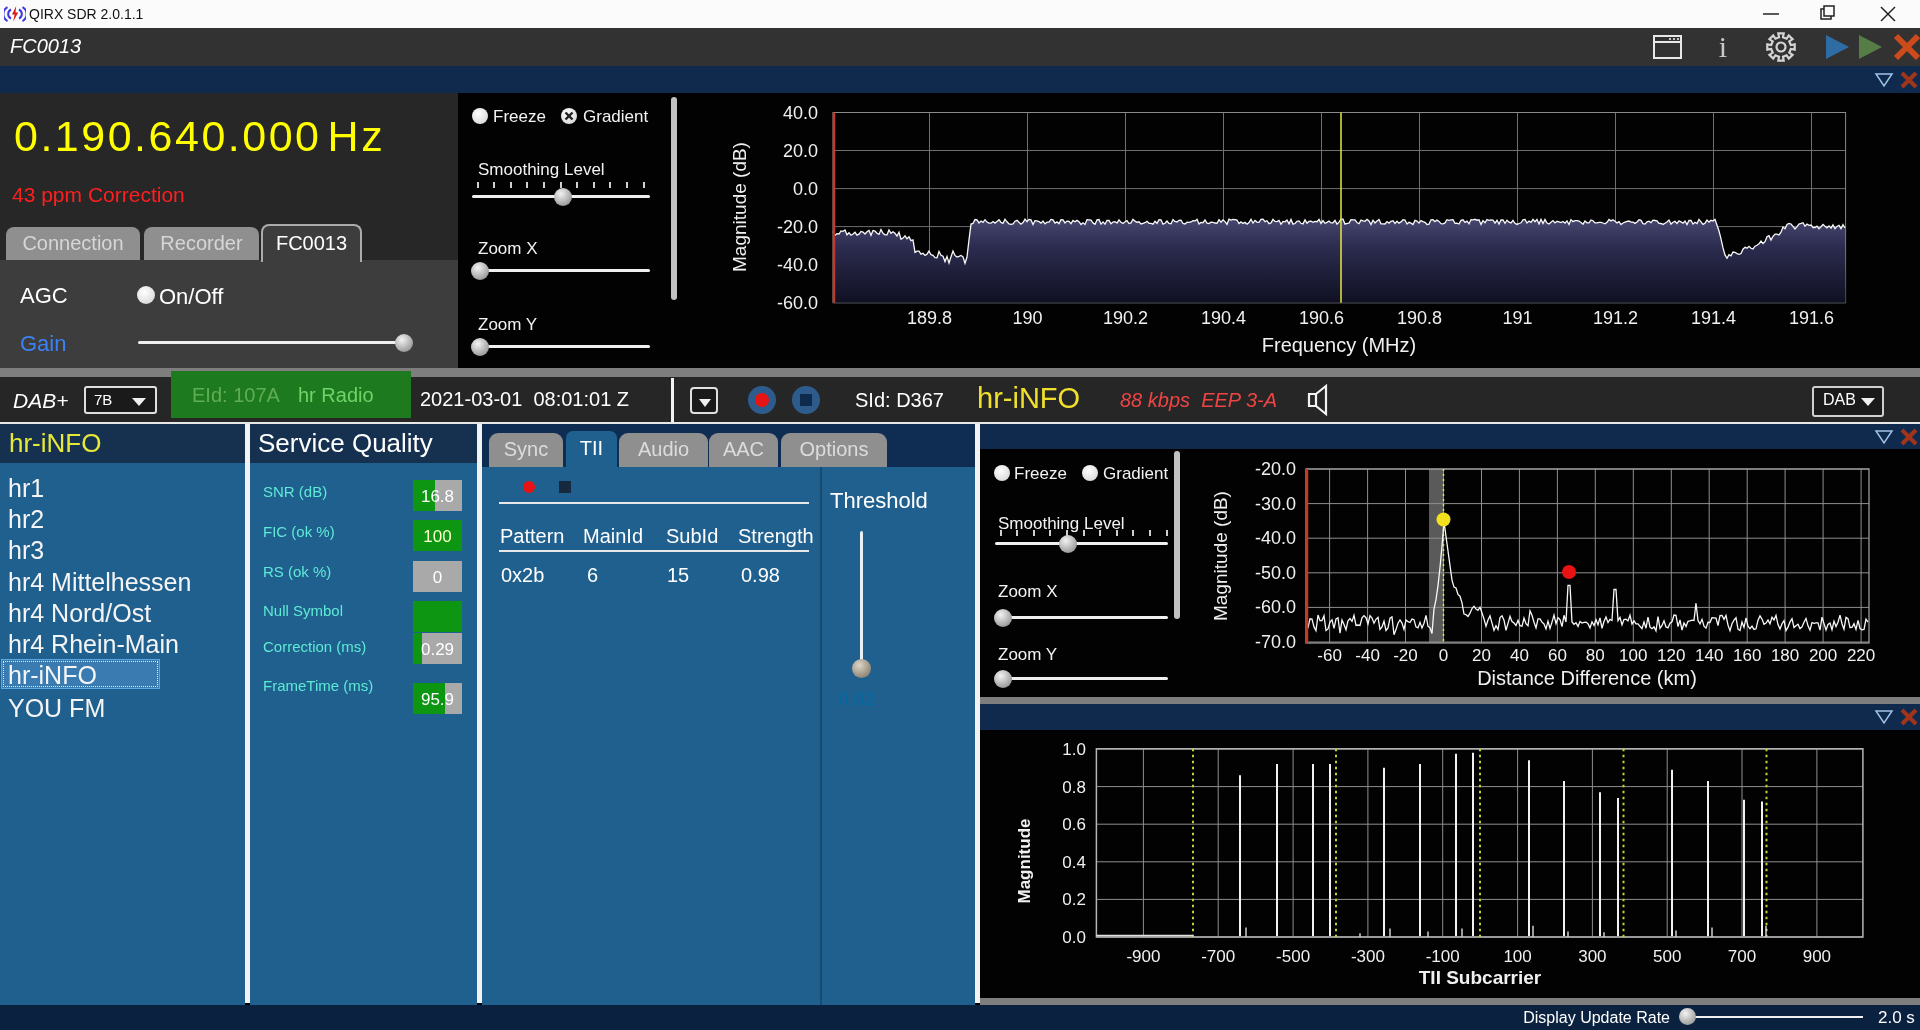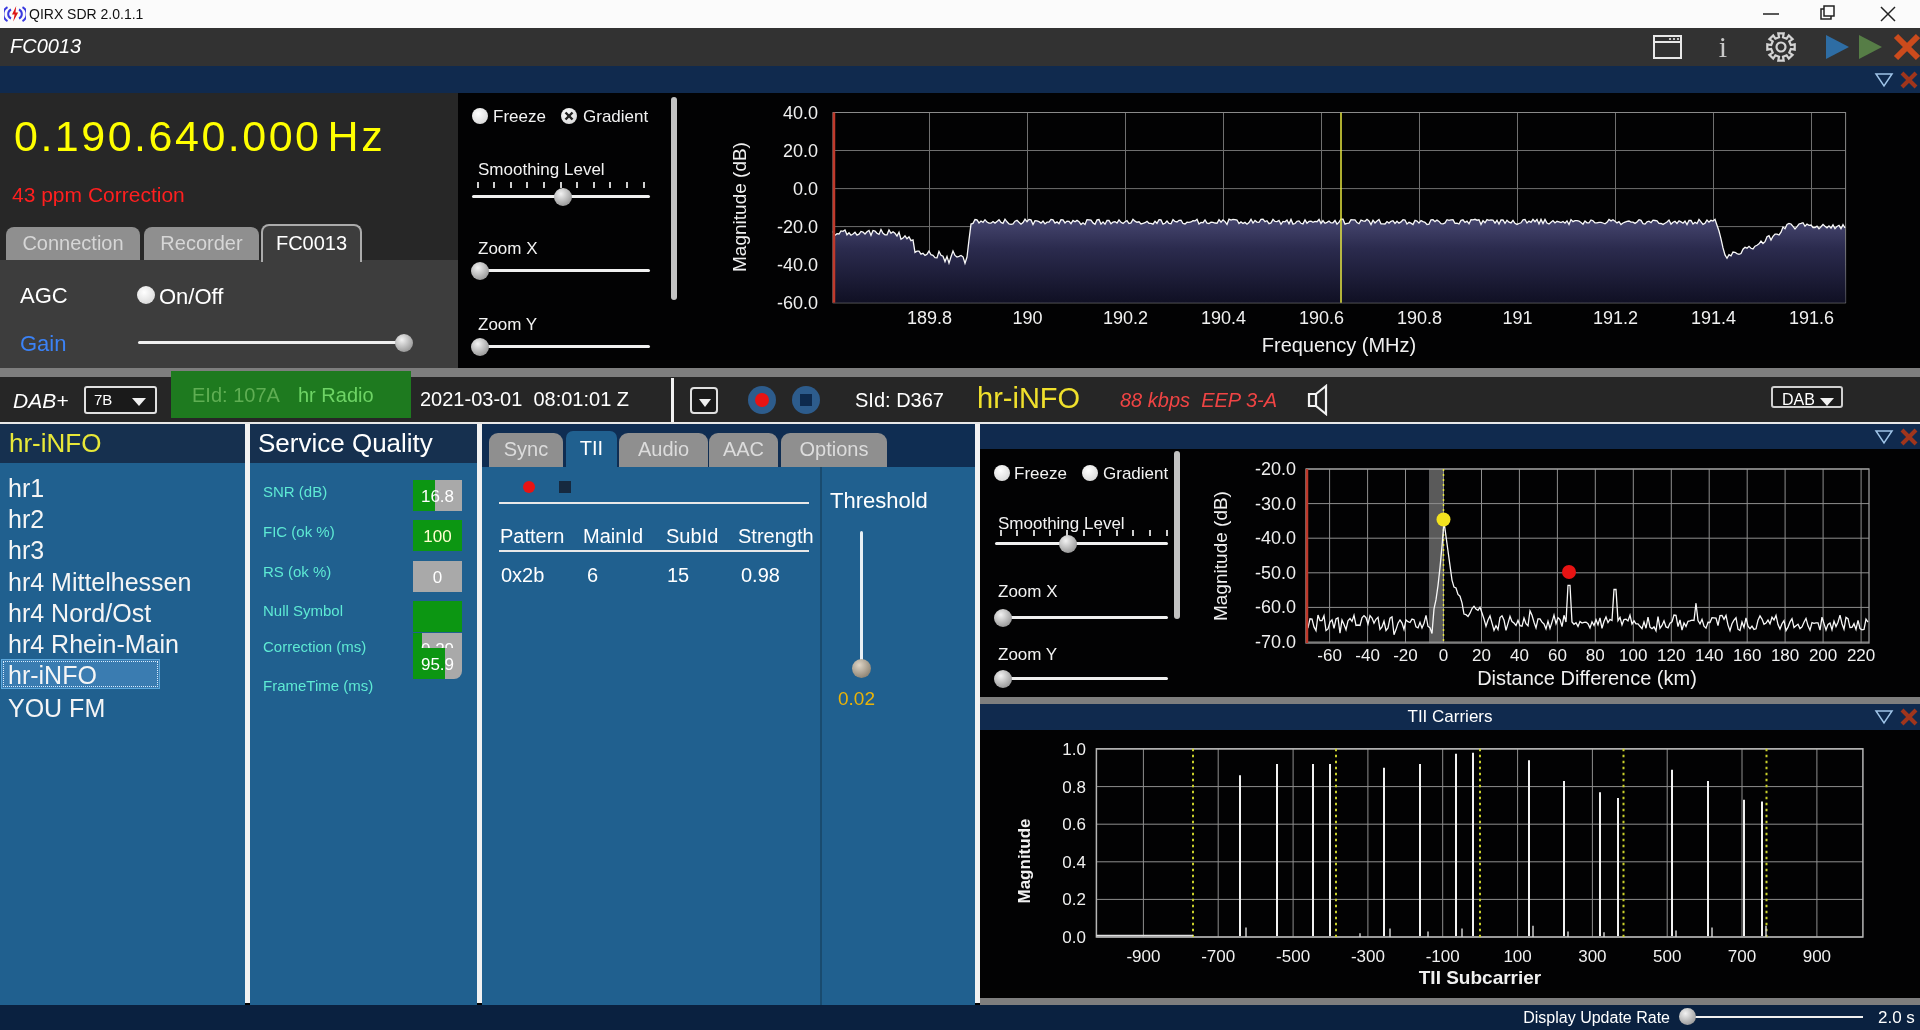--- a/index.html
+++ b/index.html
@@ -201,21 +201,21 @@
   </div>
 <div class="abs" style="left:792px;top:386px;width:28px;height:28px;border-radius:50%;background:#2d5c8c;">
   <span style="position:absolute;left:8px;top:8px;width:12px;height:12px;background:#0e2a4d;"></span>
   </div>
 <div class="abs" style="left:855px;top:389px;color:#fff;font-size:20px;">SId: D367</div>
 <div class="abs" style="left:977px;top:382px;color:#f0e02c;font-size:29px;">hr-iNFO</div>
 <div class="abs" style="left:1120px;top:389px;color:#ef4444;font-size:20px;font-style:italic;">88 kbps&nbsp; EEP 3-A</div>
 <svg class="abs" style="left:1306px;top:384px" width="34" height="32" viewBox="0 0 34 32">
   <path d="M3 10 L10 10 L20 2 L20 30 L10 22 L3 22 Z M10 10 L10 22" fill="none" stroke="#f2f2f2" stroke-width="2.2"></path>
 </svg>
-<div class="combo" style="left:1771px;top:386px;width:72px;height:22px;border-color:#cfcfcf;">
+<div class="combo" style="left:1812px;top:386px;width:72px;height:31px;border-color:#cfcfcf;">
   <span style="position:absolute;left:9px;top:3px;font-size:16px;">DAB</span>
   <span class="carrow" style="left:47px;top:10px;"></span>
   </div>
 
 <div class="abs" style="left:0;top:424px;width:245px;height:581px;background:#20608f;"></div>
 <div class="abs" style="left:245px;top:424px;width:5px;height:579px;background:#f2f2f2;"></div>
 <div class="abs" style="left:250px;top:424px;width:227px;height:581px;background:#20608f;"></div>
 <div class="abs" style="left:477px;top:424px;width:5px;height:579px;background:#f2f2f2;"></div>
 <div class="abs" style="left:482px;top:424px;width:493px;height:581px;background:#20608f;"></div>
 <div class="abs" style="left:975px;top:424px;width:5px;height:579px;background:#f2f2f2;"></div>
@@ -254,21 +254,21 @@
 <div class="sqlbl" style="top:602px;">Null Symbol</div>
 <div class="sqbox" style="top:601px;">
     <b style="width:49px"></b>
   </div>
 <div class="sqlbl" style="top:638px;">Correction (ms)</div>
 <div class="sqbox" style="top:633px;">
     <b style="width:9px"></b>
     <span>0.29</span>
   </div>
 <div class="sqlbl" style="top:677px;">FrameTime (ms)</div>
-<div class="sqbox" style="top:648px;border-radius:8px;">
+<div class="sqbox" style="top:683px;">
     <b style="width:32px"></b>
     <span>95.9</span>
   </div>
 
 <div class="abs" style="left:482px;top:424px;width:493px;height:43px;background:#0f2d52;"></div>
 <div class="tab2" style="left:489px;width:74px;">Sync</div>
 <div class="tab2" style="left:619px;width:89px;">Audio</div>
 <div class="tab2" style="left:709px;width:69px;">AAC</div>
 <div class="tab2" style="left:781px;width:106px;">Options</div>
 <div class="abs" style="left:566px;top:431px;width:51px;height:36px;background:#20608f;
@@ -283,21 +283,21 @@
 <div class="abs" style="left:738px;top:525px;color:#fff;font-size:20px;">Strength</div>
 <div class="abs" style="left:499px;top:550px;width:310px;height:2px;background:#e8e8e8;"></div>
 <div class="abs" style="left:501px;top:564px;color:#fff;font-size:20px;">0x2b</div>
 <div class="abs" style="left:587px;top:564px;color:#fff;font-size:20px;">6</div>
 <div class="abs" style="left:667px;top:564px;color:#fff;font-size:20px;">15</div>
 <div class="abs" style="left:741px;top:564px;color:#fff;font-size:20px;">0.98</div>
 <div class="abs" style="left:830px;top:488px;color:#fff;font-size:22px;">Threshold</div>
 <div class="abs" style="left:860px;top:531px;width:3px;height:130px;background:#e8f0f5;border-radius:2px;"></div>
 <div class="abs" style="left:852px;top:659px;width:19px;height:19px;border-radius:50%;
   background:radial-gradient(circle at 38% 32%, #ded5c6, #8a8070 80%);"></div>
-<div class="abs" style="left:838px;top:688px;color:#eab308;font-size:19px;">0.02</div>
+<div class="abs" style="left:838px;top:688px;color:#0369a1;font-size:19px;">0.02</div>
 
 <div class="abs nav" style="left:980px;top:424px;width:940px;height:25px;">
   <svg class="abs" style="left:894px;top:4px" width="44" height="18" viewBox="0 0 44 18">
     <path d="M2 3 L18 3 L10 15 Z" fill="none" stroke="#9fc4e8" stroke-width="1.5"></path>
     <g stroke="#a0351c" stroke-width="4">
         <line x1="28" y1="2" x2="42" y2="16"></line>
         <line x1="42" y1="2" x2="28" y2="16"></line>
       </g>
   </svg>
 </div>
@@ -379,21 +379,20 @@
   <rect x="1306.0" y="469.0" width="563.0" height="174.0" fill="none" stroke="#9a9a9a" stroke-width="1.3"></rect>
   <line x1="1443.5" y1="469.0" x2="1443.5" y2="643.0" stroke="#e8e840" stroke-width="1.5" stroke-dasharray="2,3"></line>
   <polyline points="1306.0,627.9 1308.0,627.6 1310.0,618.8 1312.0,619.0 1314.0,626.9 1316.0,630.6 1318.0,615.0 1320.0,620.6 1322.0,620.6 1324.0,615.8 1326.0,630.6 1328.0,628.9 1330.0,622.0 1332.0,619.8 1334.0,628.3 1336.0,619.0 1338.0,617.9 1340.0,633.1 1342.0,620.1 1344.0,624.6 1346.0,629.7 1348.0,620.9 1350.0,618.6 1352.0,621.4 1354.0,615.3 1356.0,625.4 1358.0,625.0 1360.0,625.5 1362.0,617.8 1364.0,615.6 1366.0,617.7 1368.0,624.0 1370.0,615.6 1372.0,618.1 1374.0,623.2 1376.0,619.3 1378.0,617.4 1380.0,629.5 1382.0,627.0 1384.0,621.2 1386.0,630.5 1388.0,628.0 1390.0,618.2 1392.0,616.9 1394.0,634.8 1396.0,629.6 1398.0,623.2 1400.0,619.9 1402.0,623.1 1404.0,629.4 1406.0,619.9 1408.0,621.7 1410.0,622.5 1412.0,619.1 1414.0,619.7 1416.0,626.9 1418.0,627.9 1420.0,622.4 1422.0,628.0 1424.0,623.2 1426.0,615.4 1428.0,626.4 1430.0,627.8 1432.0,633.5 1434.0,608.9 1436.0,599.7 1438.0,585.6 1440.0,567.5 1442.0,546.1 1444.0,521.6 1446.0,536.3 1448.0,551.0 1450.0,565.7 1452.0,580.1 1454.0,587.1 1456.0,588.0 1458.0,594.5 1460.0,596.2 1462.0,602.9 1464.0,614.1 1466.0,614.7 1468.0,616.4 1470.0,613.2 1472.0,608.6 1474.0,606.2 1476.0,609.1 1478.0,610.4 1480.0,607.2 1482.0,613.0 1484.0,619.0 1486.0,626.3 1488.0,620.0 1490.0,615.9 1492.0,623.1 1494.0,630.3 1496.0,625.8 1498.0,629.5 1500.0,617.6 1502.0,615.8 1504.0,620.2 1506.0,630.3 1508.0,623.4 1510.0,616.3 1512.0,621.6 1514.0,623.1 1516.0,625.4 1518.0,620.3 1520.0,625.7 1522.0,626.3 1524.0,618.0 1526.0,623.7 1528.0,625.8 1530.0,610.9 1532.0,615.2 1534.0,622.3 1536.0,627.9 1538.0,618.9 1540.0,618.8 1542.0,622.2 1544.0,624.0 1546.0,629.0 1548.0,621.2 1550.0,628.4 1552.0,622.1 1554.0,615.1 1556.0,623.6 1558.0,617.7 1560.0,619.5 1562.0,626.6 1564.0,615.3 1566.0,622.0 1568.0,585.3 1570.0,585.3 1572.0,622.0 1574.0,624.3 1576.0,622.8 1578.0,626.4 1580.0,621.6 1582.0,623.1 1584.0,622.4 1586.0,622.1 1588.0,623.7 1590.0,627.9 1592.0,621.8 1594.0,625.5 1596.0,619.7 1598.0,624.8 1600.0,617.9 1602.0,628.3 1604.0,621.5 1606.0,617.0 1608.0,622.6 1610.0,619.4 1612.0,620.5 1614.0,589.5 1616.0,589.5 1618.0,620.6 1620.0,617.4 1622.0,624.9 1624.0,619.5 1626.0,619.2 1628.0,620.9 1630.0,615.1 1632.0,624.0 1634.0,620.8 1636.0,623.9 1638.0,623.8 1640.0,626.3 1642.0,628.6 1644.0,621.9 1646.0,628.2 1648.0,617.1 1650.0,627.1 1652.0,628.7 1654.0,626.9 1656.0,630.8 1658.0,616.6 1660.0,628.4 1662.0,625.4 1664.0,620.8 1666.0,626.9 1668.0,627.8 1670.0,623.2 1672.0,621.8 1674.0,615.1 1676.0,615.4 1678.0,626.6 1680.0,620.0 1682.0,630.1 1684.0,623.0 1686.0,626.4 1688.0,621.3 1690.0,620.8 1692.0,620.1 1694.0,620.4 1696.0,603.2 1698.0,620.6 1700.0,623.9 1702.0,619.3 1704.0,626.2 1706.0,628.1 1708.0,622.3 1710.0,622.5 1712.0,617.7 1714.0,617.8 1716.0,618.1 1718.0,625.5 1720.0,615.6 1722.0,615.5 1724.0,619.4 1726.0,615.5 1728.0,625.1 1730.0,630.7 1732.0,623.7 1734.0,620.2 1736.0,617.8 1738.0,629.2 1740.0,630.5 1742.0,622.0 1744.0,627.4 1746.0,617.8 1748.0,626.1 1750.0,628.7 1752.0,626.1 1754.0,629.4 1756.0,628.8 1758.0,620.3 1760.0,615.9 1762.0,619.1 1764.0,624.3 1766.0,623.1 1768.0,620.1 1770.0,623.9 1772.0,617.3 1774.0,620.0 1776.0,615.4 1778.0,624.6 1780.0,629.0 1782.0,623.7 1784.0,620.7 1786.0,630.6 1788.0,627.1 1790.0,621.9 1792.0,618.7 1794.0,627.5 1796.0,625.7 1798.0,624.3 1800.0,628.6 1802.0,626.9 1804.0,622.2 1806.0,618.4 1808.0,625.8 1810.0,630.1 1812.0,622.6 1814.0,623.3 1816.0,622.8 1818.0,622.9 1820.0,630.2 1822.0,617.1 1824.0,623.6 1826.0,630.0 1828.0,624.5 1830.0,623.1 1832.0,629.8 1834.0,621.2 1836.0,626.6 1838.0,622.2 1840.0,615.1 1842.0,623.7 1844.0,629.3 1846.0,617.4 1848.0,618.7 1850.0,627.5 1852.0,627.3 1854.0,623.7 1856.0,629.4 1858.0,620.3 1860.0,628.5 1862.0,629.9 1864.0,629.4 1866.0,619.2 1868.0,622.1" fill="none" stroke="#f8f8f8" stroke-width="1.3"></polyline>
   <line x1="1307.0" y1="469.0" x2="1307.0" y2="643.0" stroke="#c0392b" stroke-width="2.5"></line>
   <circle cx="1443.5" cy="519.5" r="7" fill="#f2e21e"></circle>
   <circle cx="1569" cy="572" r="7" fill="#e81313"></circle>
 </svg>
 
 <div class="abs" style="left:980px;top:697px;width:940px;height:7px;background:#7e7e7e;"></div>
 <div class="abs nav" style="left:980px;top:704px;width:940px;height:26px;">
-  <div class="abs hdrtxt" style="left:0;width:940px;top:3px;text-align:center;">TII Carriers</div>
   <svg class="abs" style="left:894px;top:4px" width="44" height="18" viewBox="0 0 44 18">
     <path d="M2 3 L18 3 L10 15 Z" fill="none" stroke="#9fc4e8" stroke-width="1.5"></path>
     <g stroke="#a0351c" stroke-width="4">
         <line x1="28" y1="2" x2="42" y2="16"></line>
         <line x1="42" y1="2" x2="28" y2="16"></line>
       </g>
   </svg>
 </div>
 <div class="abs" style="left:980px;top:730px;width:940px;height:268px;background:#020203;"></div>
 <svg class="abs" style="left:980px;top:730px" width="940" height="268" viewBox="980 730 940 268">

